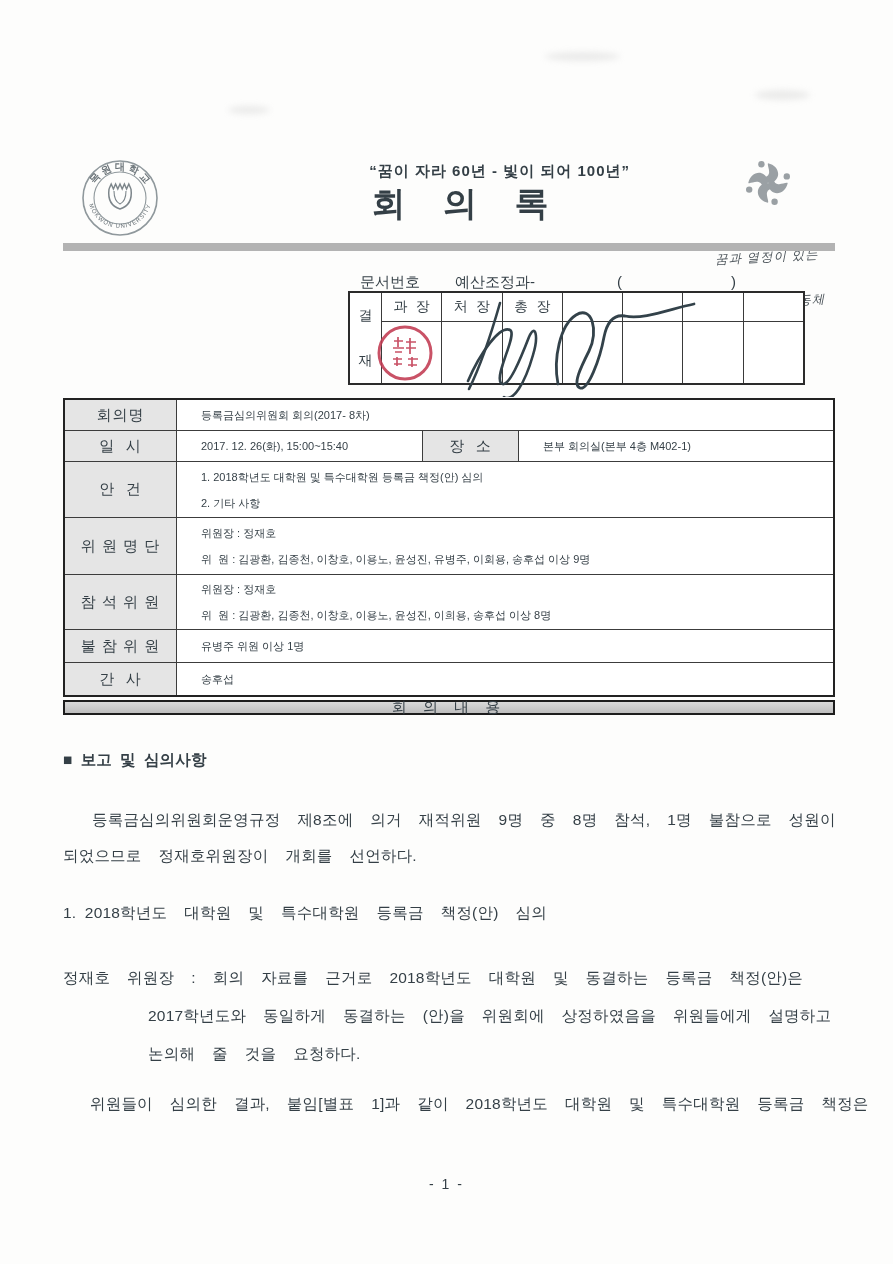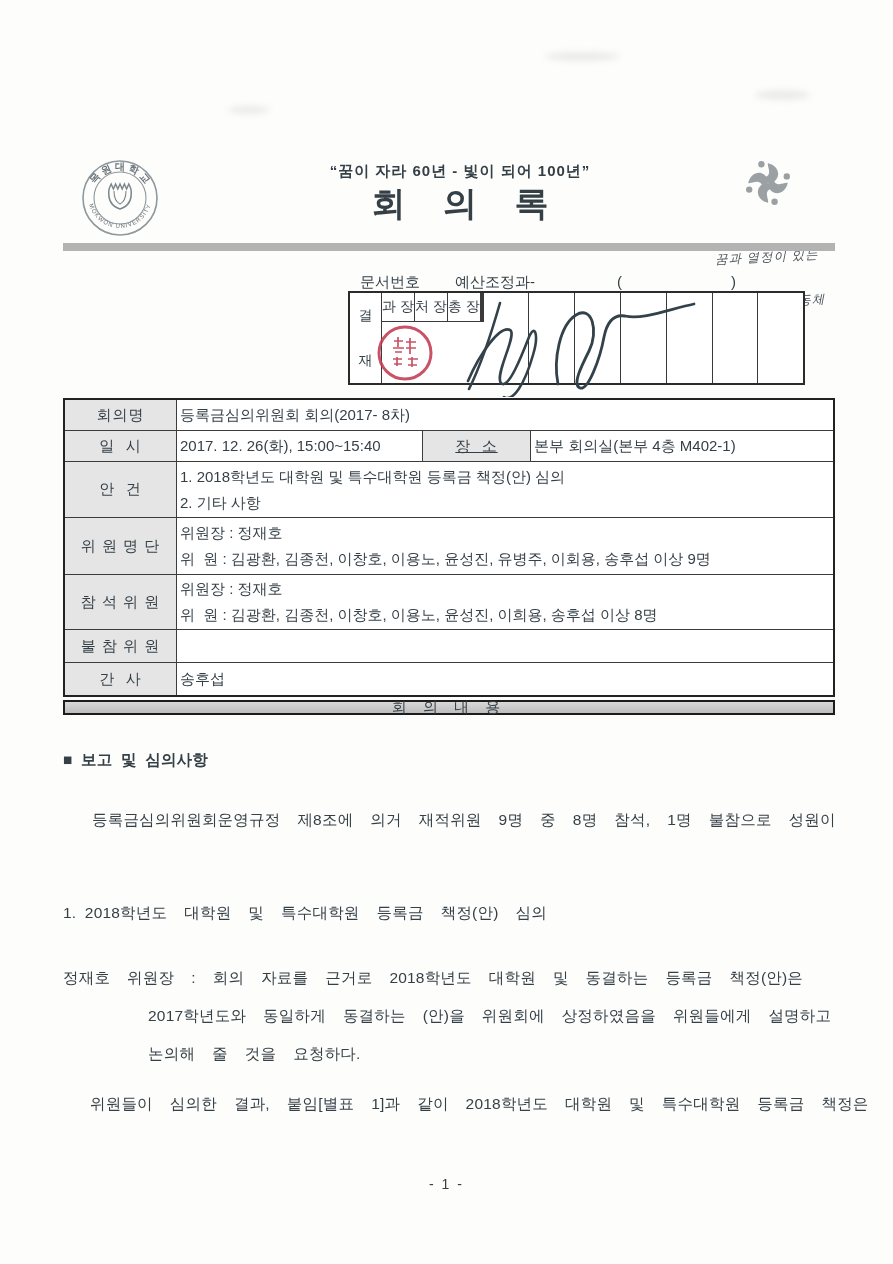--- a/index.html
+++ b/index.html
@@ -9,51 +9,51 @@
     background:#fdfdfc; overflow:hidden;
     font-family:"Liberation Sans","DejaVu Sans",sans-serif;
     color:#343f46;
   }
   
   .smudge { position:absolute; background:#c9c9c9; opacity:.35; filter:blur(3px); border-radius:50%; }
 
   
   .uni-logo { position:absolute; left:80px; top:158px; width:80px; height:80px; }
   .head-center { position:absolute; left:290px; top:162px; width:340px; text-align:center; }
-  .slogan { font-size:15px; font-weight:bold; letter-spacing:1px; white-space:pre; }
+  .slogan { font-size:15px; font-weight:bold; letter-spacing:1px; white-space:pre;text-align:right; }
   .doc-title { font-size:34px; font-weight:bold; letter-spacing:14px; padding-left:14px; white-space:pre; }
   .comm-logo { position:absolute; left:688px; top:152px; width:160px; text-align:center; }
   .comm-caption { margin-top:2px; font-size:12.5px; color:#4c545a; font-style:italic; transform:rotate(-3deg); line-height:15px; letter-spacing:1px; white-space:pre; }
   .head-rule { position:absolute; left:63px; top:243px; width:772px; height:8px; background:#b3b3b3; }
 
   
   .doc-no { position:absolute; left:348px; top:257px; width:457px; height:24px; font-size:15px;margin-top:16px; }
   .doc-no span { position:absolute; white-space:pre; }
 
   
   .approval { position:absolute; left:348px; top:291px; width:457px; height:94px; border:2px solid #2b2b2b; display:flex; background:#fff; }
   .ap-gyeol { width:32px; border-right:1.5px solid #3a3a3a; display:flex; flex-direction:column; justify-content:space-around; align-items:center; font-size:14px; }
-  .ap-cols { flex:1; display:flex; flex-direction:row; }
+  .ap-cols { flex:1; display:flex; flex-direction:column;font-family:Liberation Mono, monospace; }
   .ap-head { display:flex; height:29px; border-bottom:1.5px solid #3a3a3a; }
   .ap-head div { flex:1; border-right:1.5px solid #3a3a3a; display:flex; align-items:center; justify-content:center; font-size:14px; white-space:pre; }
   .ap-head div:last-child { border-right:none; }
   .ap-body { display:flex; flex:1; }
   .ap-body div { flex:1; border-right:1.5px solid #3a3a3a; }
   .ap-body div:last-child { border-right:none; }
   .ap-ink { position:absolute; left:-2px; top:-6px; pointer-events:none; }
 
   
   .info-table { position:absolute; left:63px; top:398px; width:772px; border:2.5px solid #222; background:#fff; }
   .it-row { display:flex; border-top:1.6px solid #3c3c3c; }
   .it-row:first-child { border-top:none; }
   .it-label { width:112px; flex:none; background:#e5e5e5; display:flex; align-items:center; justify-content:center; border-right:1.6px solid #3c3c3c; font-size:15px; letter-spacing:1px; white-space:pre; }
-  .it-value { flex:1; display:flex; flex-direction:column; justify-content:center; padding-left:3px; font-size:15px; }
+  .it-value { flex:1; display:flex; flex-direction:column; justify-content:center; padding-left:24px; font-size:11px; }
   .it-value .line { white-space:pre; line-height:26px; }
   .it-mid { width:246px; flex:none; border-right:1.6px solid #3c3c3c; }
-  .it-label2 { width:108px; flex:none;text-decoration:underline; }
+  .it-label2 { width:96px; flex:none; }
 
   
   .content-bar { position:absolute; left:63px; top:700px; width:772px; height:15px; border:2px solid #1c1c1c;
     background:linear-gradient(#d9d9d9,#bdbdbd); display:flex; align-items:center; justify-content:center;
     font-size:15px; letter-spacing:6px; white-space:pre; }
 
   
   .bodyline { position:absolute; font-size:15.5px; white-space:pre; word-spacing:4px; letter-spacing:.2px; }
   .page-num { position:absolute; left:0; top:1176px; width:100%; text-align:center; font-size:14px; letter-spacing:2px; }
 </style>
@@ -206,34 +206,38 @@
     </div>
     <div class="it-row" style="height:55px">
       <div class="it-label">참 석 위 원</div>
       <div class="it-value">
         <div class="line">위원장 : 정재호</div>
         <div class="line">위  원 : 김광환, 김종천, 이창호, 이용노, 윤성진, 이희용, 송후섭 이상 8명</div>
       </div>
     </div>
     <div class="it-row" style="height:33px">
       <div class="it-label">불 참 위 원</div>
+      <div class="it-value">
+          <div class="line">유병주 위원 이상 1명</div>
+        </div>
     </div>
     <div class="it-row" style="height:33px">
       <div class="it-label">간  사</div>
       <div class="it-value">
           <div class="line">송후섭</div>
         </div>
     </div>
   </div>
 
   <div class="content-bar">회 의 내 용</div>
 
-  <div class="bodyline" style="left:63px;top:750px;font-weight:bold;">■ 보고 및 심의사항</div>
+  <div class="bodyline" style="left:63px;top:750px;font-weight:bold;font-family:Liberation Serif, serif;">■ 보고 및 심의사항</div>
 
   <div class="bodyline" style="left:92px;top:810px;">등록금심의위원회운영규정  제8조에  의거  재적위원  9명  중  8명  참석,  1명  불참으로  성원이</div>
+  <div class="bodyline" style="left:63px;top:846px;">되었으므로  정재호위원장이  개회를  선언하다.</div>
 
   <div class="bodyline" style="left:63px;top:903px;">1. 2018학년도  대학원  및  특수대학원  등록금  책정(안)  심의</div>
 
   <div class="bodyline" style="left:63px;top:968px;">정재호  위원장  :  회의  자료를  근거로  2018학년도  대학원  및  동결하는  등록금  책정(안)은</div>
   <div class="bodyline" style="left:148px;top:1006px;">2017학년도와  동일하게  동결하는  (안)을  위원회에  상정하였음을  위원들에게  설명하고</div>
   <div class="bodyline" style="left:148px;top:1044px;">논의해  줄  것을  요청하다.</div>
 
   <div class="bodyline" style="left:90px;top:1094px;">위원들이  심의한  결과,  붙임[별표  1]과  같이  2018학년도  대학원  및  특수대학원  등록금  책정은</div>
 
   <div class="page-num">- 1 -</div>

